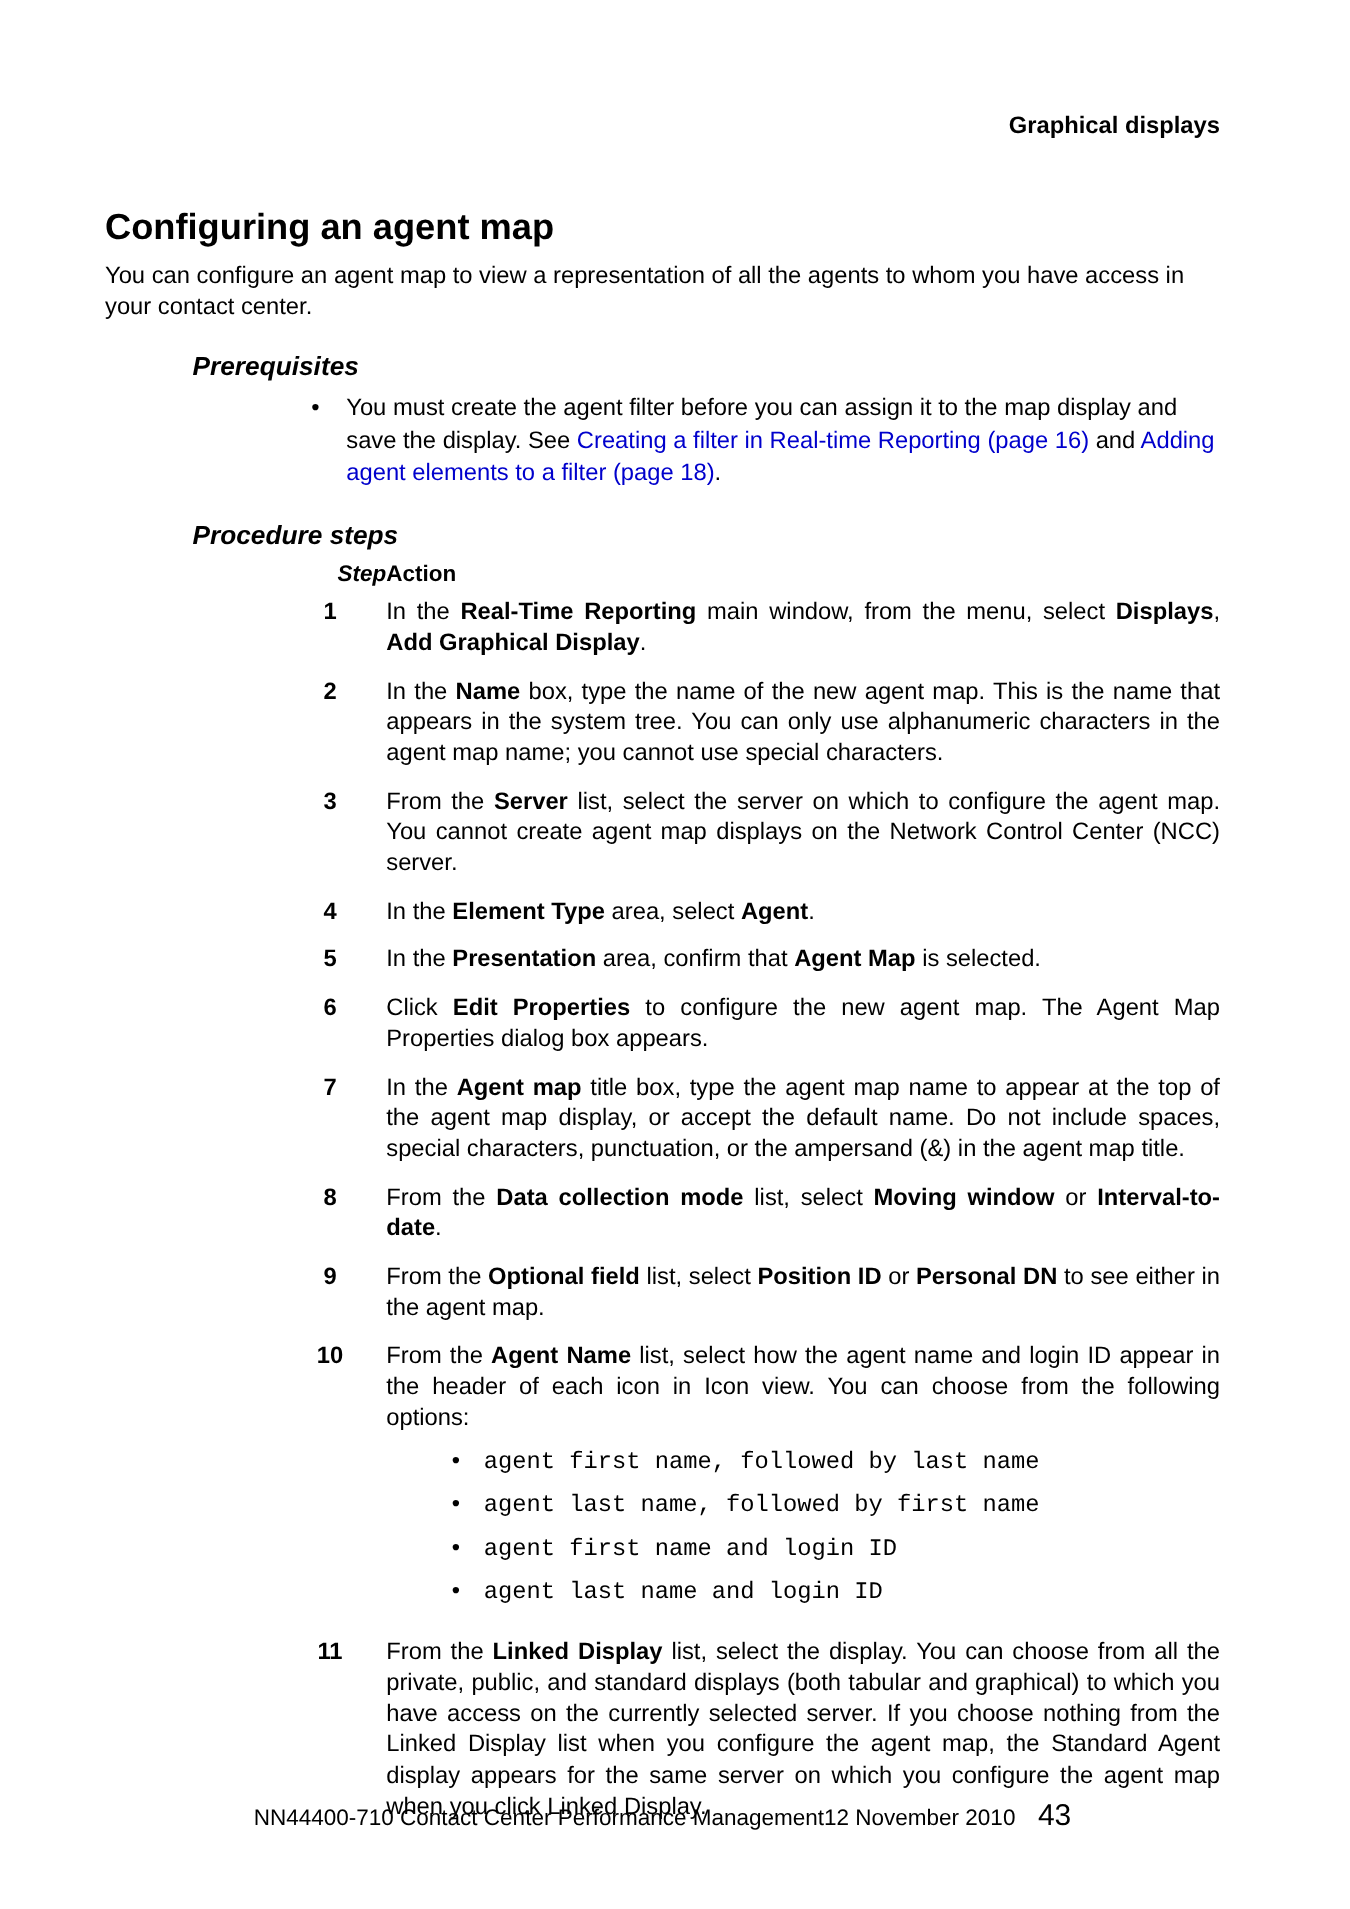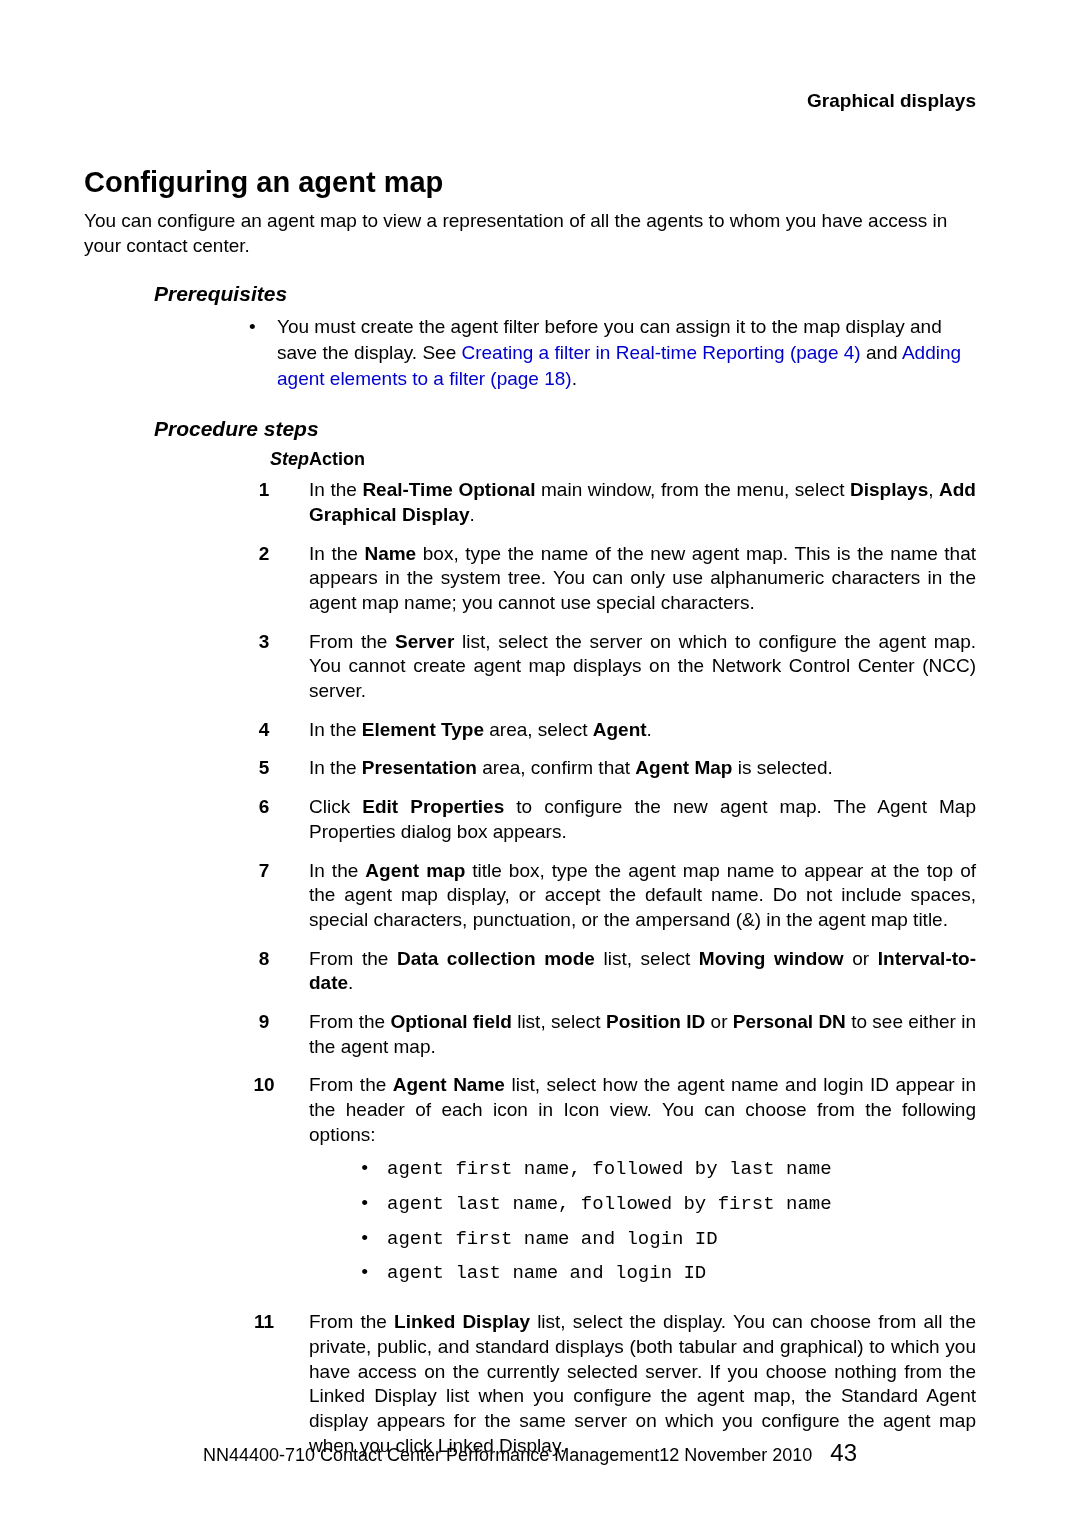--- a/index.html
+++ b/index.html
@@ -135,37 +135,37 @@
 
   <div class="runhead">Graphical displays</div>
 
   <h1 class="section-title">Configuring an agent map</h1>
 
   <p class="intro body-indent">You can configure an agent map to view a representation of all the agents to whom you have access in your contact center.</p>
 
   <h2 class="subhead">Prerequisites</h2>
   <ul class="prereq">
     <li>
-      <span>You must create the agent filter before you can assign it to the map display and save the display. See </span><a href="#" class="link">Creating a filter in Real-time Reporting (page 4)</a><span> and </span><a href="#" class="link">Adding agent elements to a filter (page 18)</a><span>.</span>
+      <span>You must create the agent filter before you can assign it to the map display and save the display. See </span><a href="#" class="link">Creating a filter in Real-time Reporting (page 16)</a><span> and </span><a href="#" class="link">Adding agent elements to a filter (page 18)</a><span>.</span>
     </li>
   </ul>
 
   <h2 class="subhead">Procedure steps</h2>
 
   <div class="steps-wrap">
     <div class="steps-head">
       <div class="col-step">Step</div>
       <div class="col-action">Action</div>
     </div>
 
     <ol class="steps">
 
       <li>
         <div class="action-body">
-          <p><span>In the </span><b>Real-Time Optional</b><span> main window, from the menu, select </span><b>Displays</b><span>, </span><b>Add Graphical Display</b><span>.</span></p>
+          <p><span>In the </span><b>Real-Time Reporting</b><span> main window, from the menu, select </span><b>Displays</b><span>, </span><b>Add Graphical Display</b><span>.</span></p>
         </div>
       </li>
 
       <li>
         <div class="action-body">
           <p><span>In the </span><b>Name</b><span> box, type the name of the new agent map. This is the name that appears in the system tree. You can only use alphanumeric characters in the agent map name; you cannot use special characters.</span></p>
         </div>
       </li>
 
       <li>

